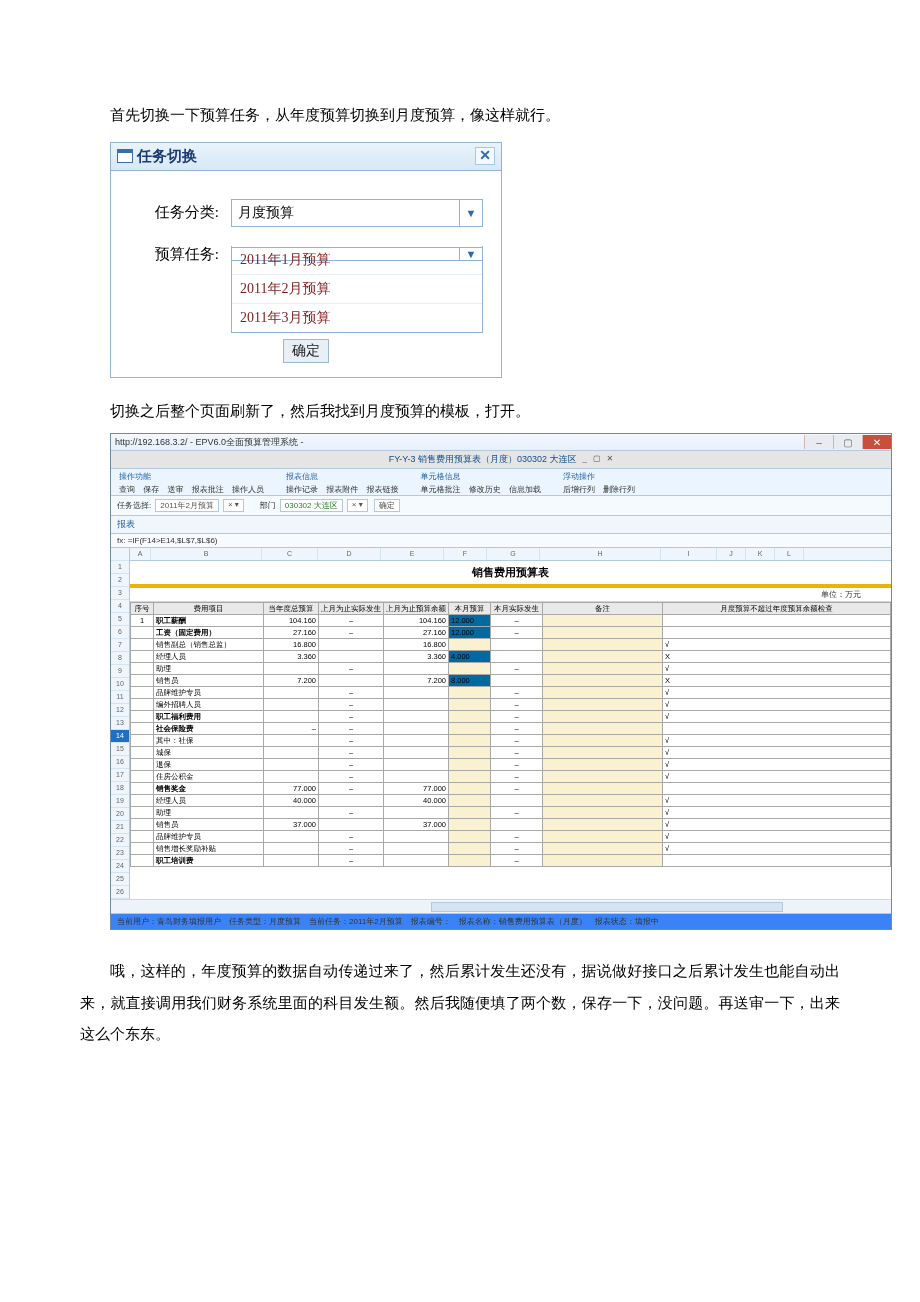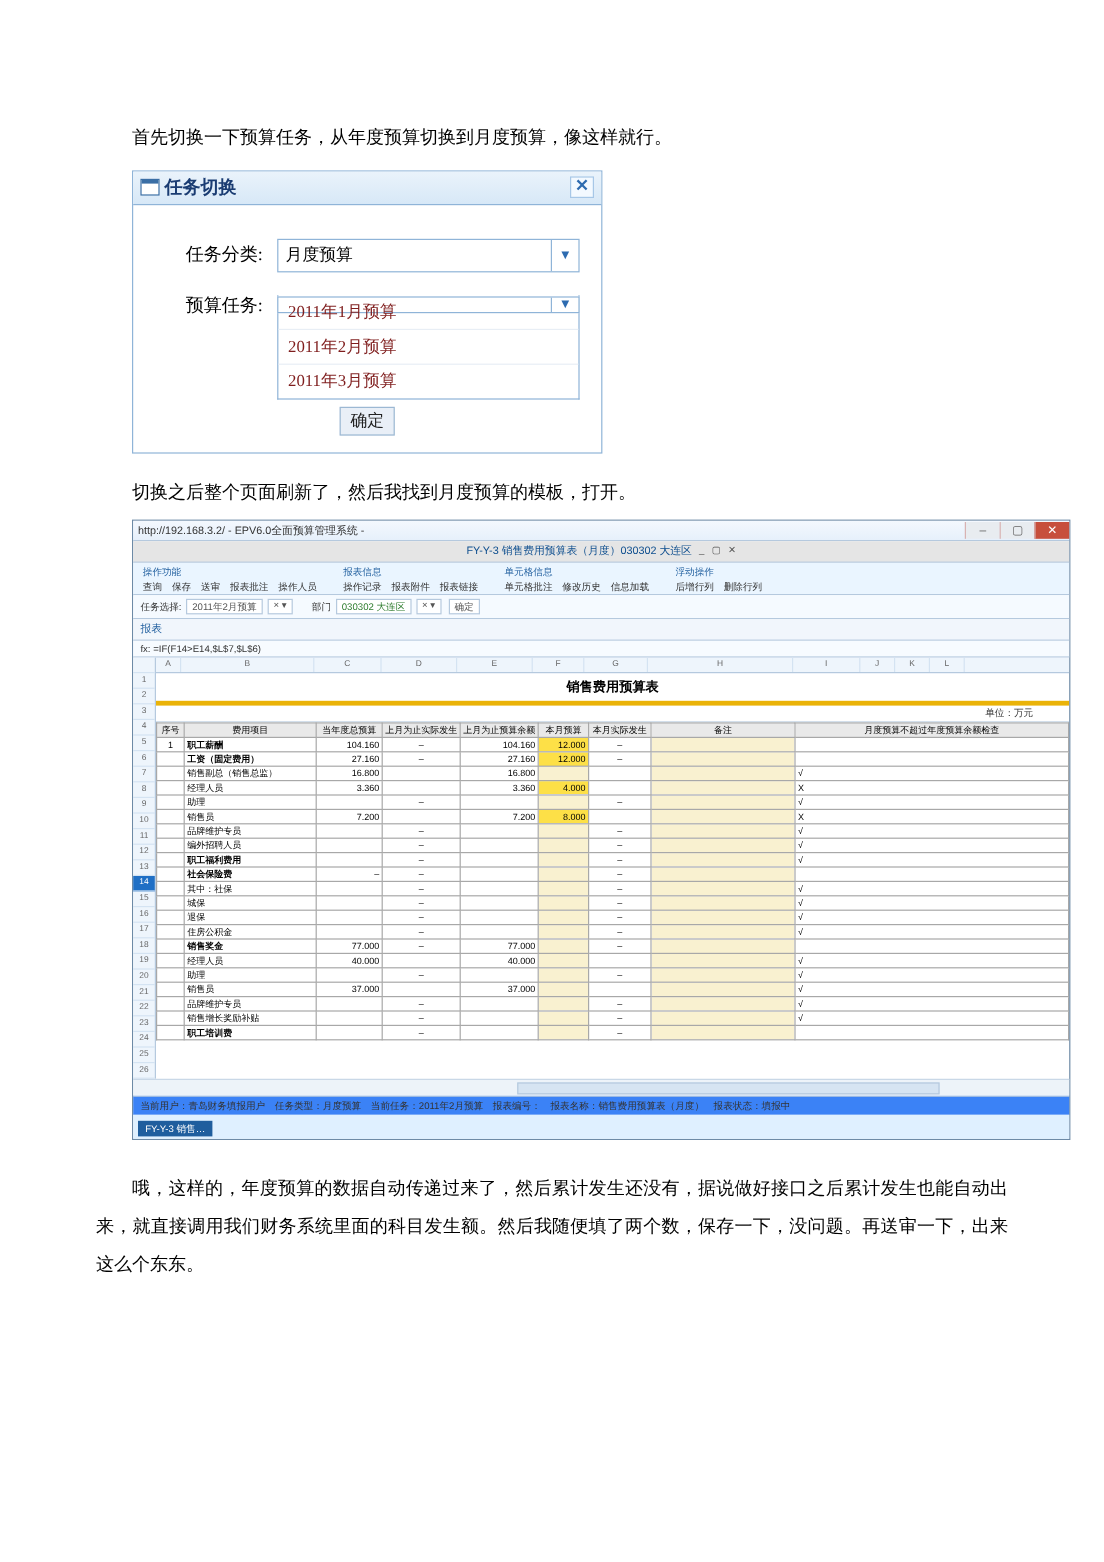--- a/index.html
+++ b/index.html
@@ -143,21 +143,21 @@
   .colhead { display:flex; background:#eef5fc; border-bottom:1px solid #b5c9de;}
   .colhead div{ font-size:7px; color:#666; text-align:center; border-right:1px solid #d4e3f2; height:12px; line-height:12px;}
   .title-row { text-align:center; font-size:11px; font-weight:bold; padding:4px 0; border-bottom:4px solid #eab308;}
   .unit-row { text-align:right; font-size:8px; color:#333; padding:1px 30px 1px 0; border-bottom:1px solid #c9d8e7;}
 
   table.grid { width:100%; border-collapse:collapse; font-size:7.5px; color:#000;}
   table.grid th, table.grid td { border:1px solid #a8a8a8; padding:0 2px; height:11px; line-height:11px; overflow:hidden; white-space:nowrap;}
   table.grid th { background:#e9e9e9; font-weight:normal; text-align:center;}
   table.grid td.num { text-align:right; font-family:Arial; }
   table.grid td.ylw { background:#f9f1d0; text-align:center;}
-  table.grid td.ylw2{ background:#fde047; text-align:right;}
+  table.grid td.ylw2{ background:#0369a1; }
   table.grid td.bold { font-weight:bold; }
   table.grid tr td:first-child{ text-align:center; width:18px;}
   .cell-dash{text-align:center;}
 
   .hscroll {
     height:13px; background:#edf3f9; border-top:1px solid #c9d8e7;
     position:relative;
   }
   .hscroll::before{content:"";position:absolute;left:320px;top:2px;height:8px;width:350px;background:#d6e4f2;border:1px solid #b5c9de;}
 
@@ -581,18 +581,17 @@
                 <td class="ylw"></td>
                 <td></td>
               </tr>
             </tbody>
         </table>
       </div>
     </div>
 
     <div class="hscroll"></div>
     <div class="statusbar">当前用户：青岛财务填报用户　任务类型：月度预算　当前任务：2011年2月预算　报表编号：　报表名称：销售费用预算表（月度）　报表状态：填报中</div>
-    <div class="tabbar"><span class="tab">FY-Y-3 销售…</span></div>
   </div>
 
   <p class="para indent">哦，这样的，年度预算的数据自动传递过来了，然后累计发生还没有，据说做好接口之后累计发生也能自动出来，就直接调用我们财务系统里面的科目发生额。然后我随便填了两个数，保存一下，没问题。再送审一下，出来这么个东东。</p>
 
 </div>
 
 </body></html>

